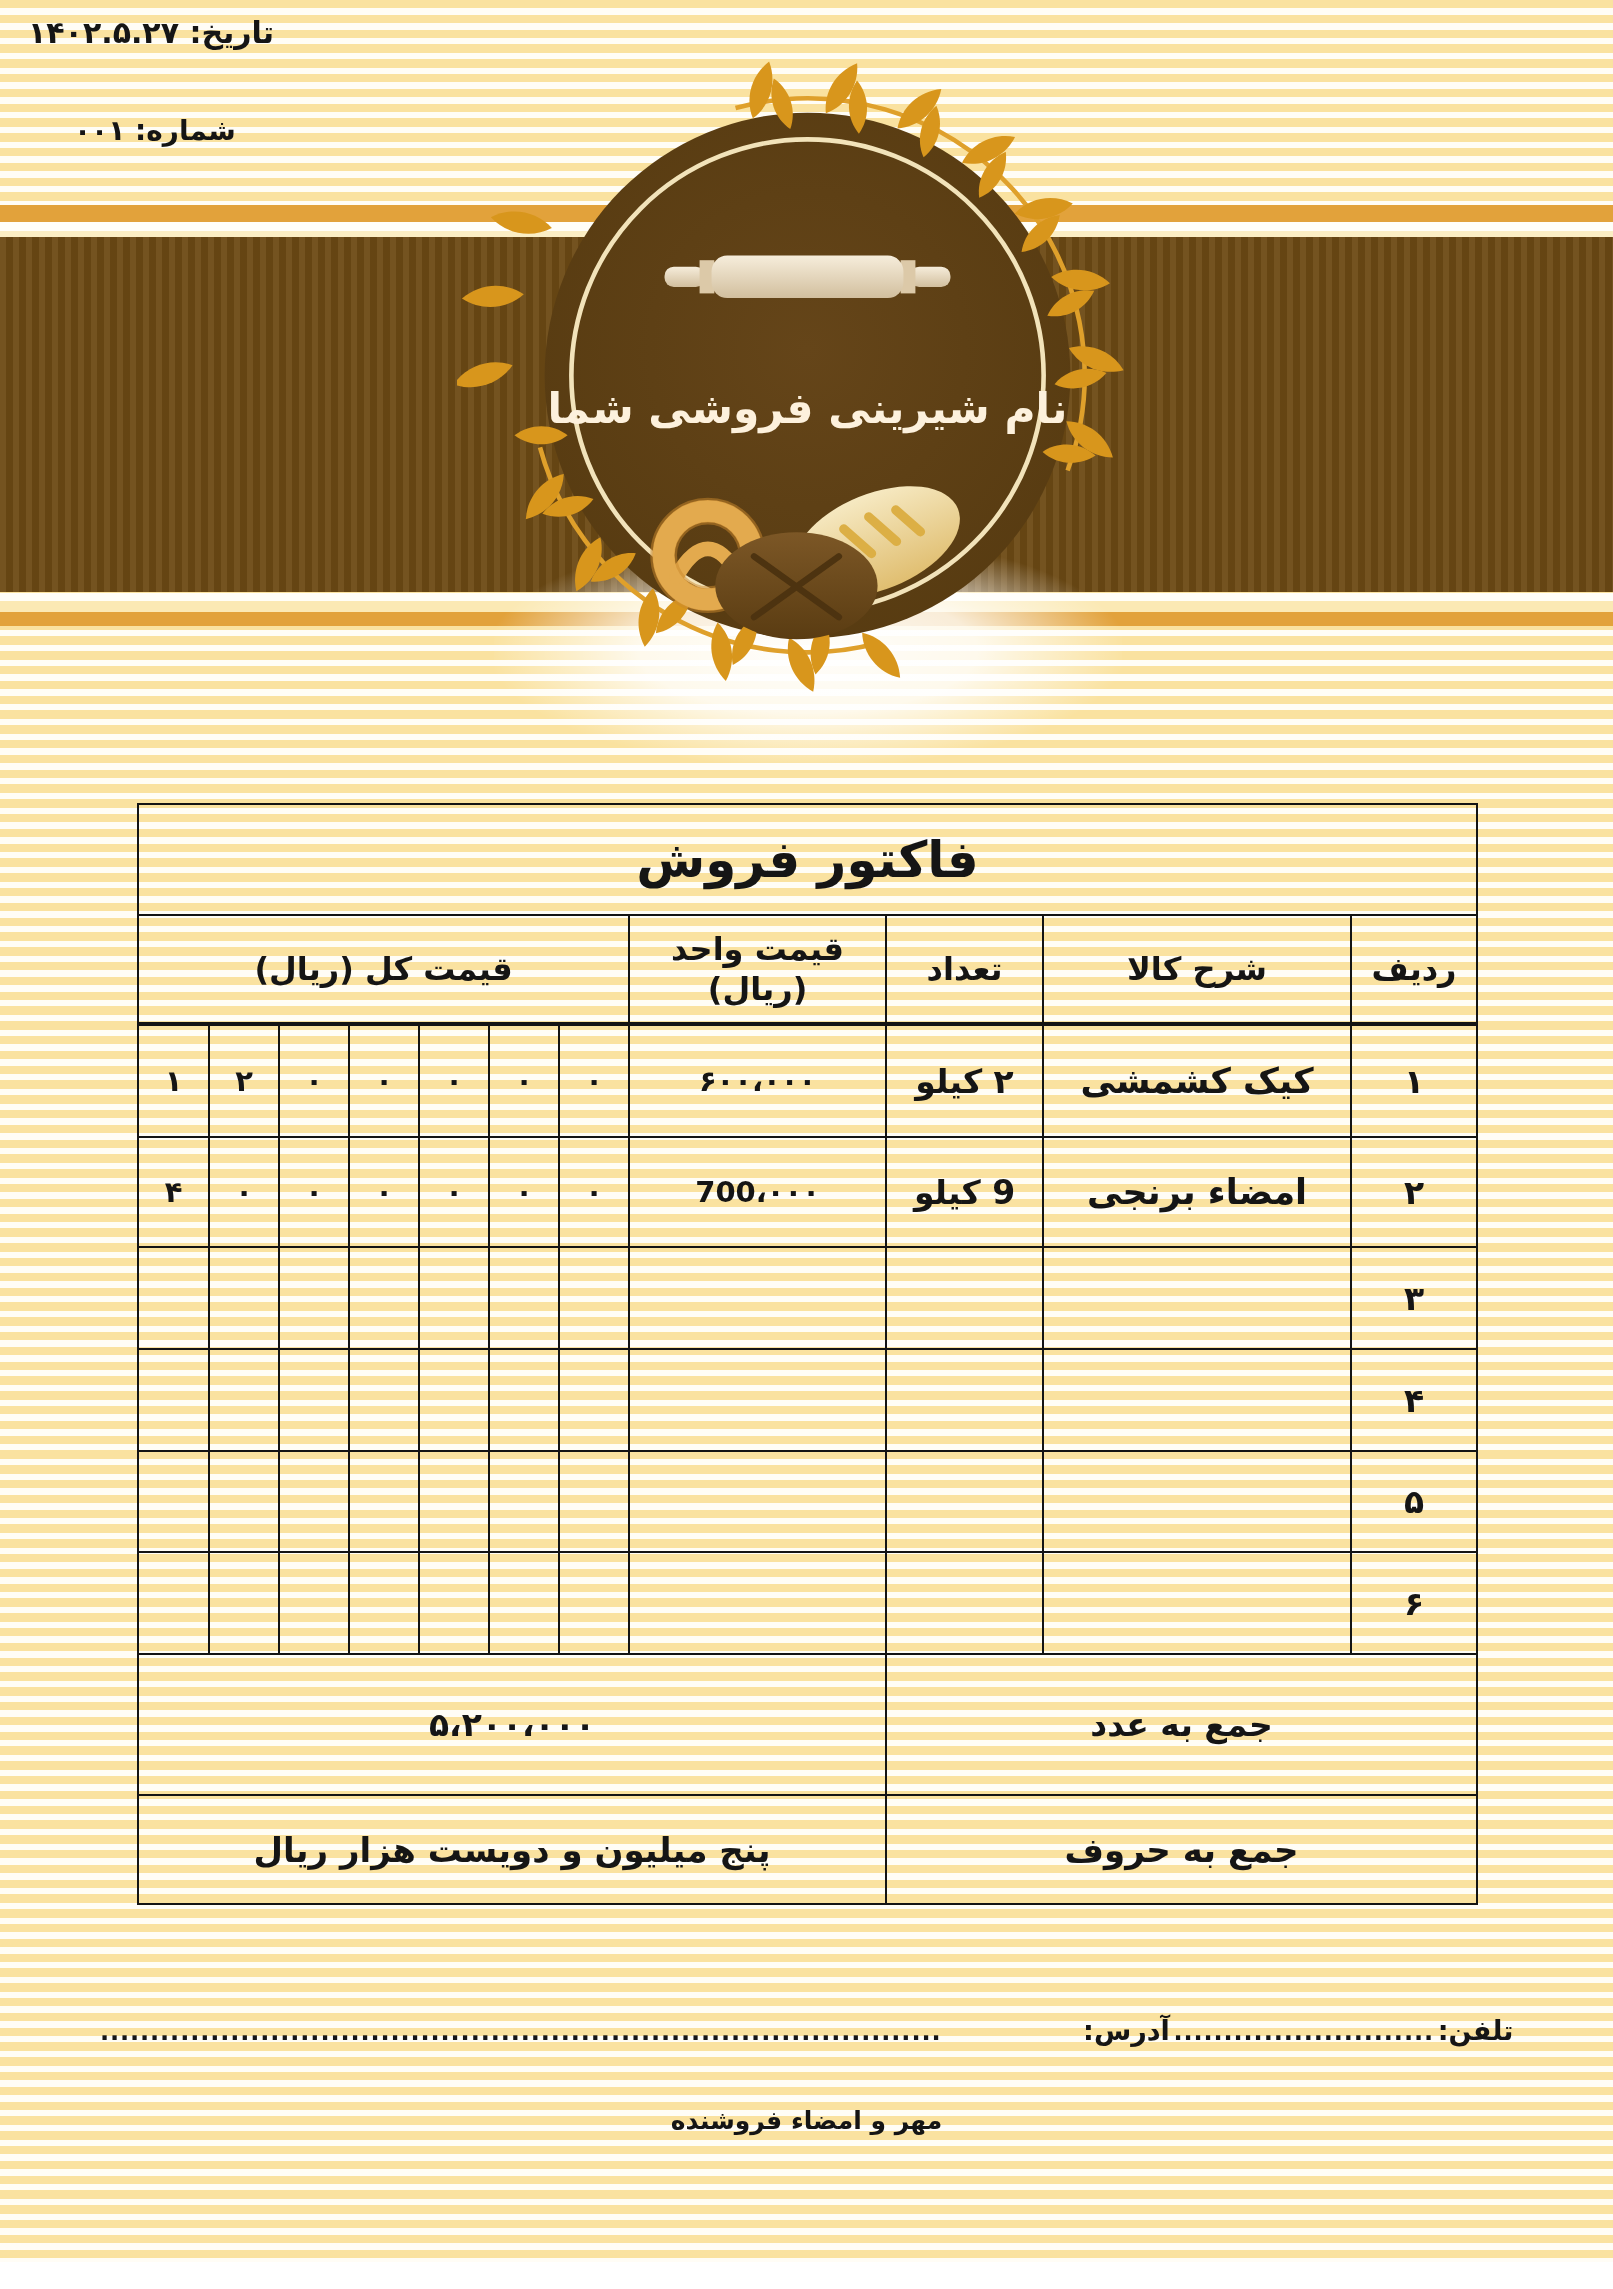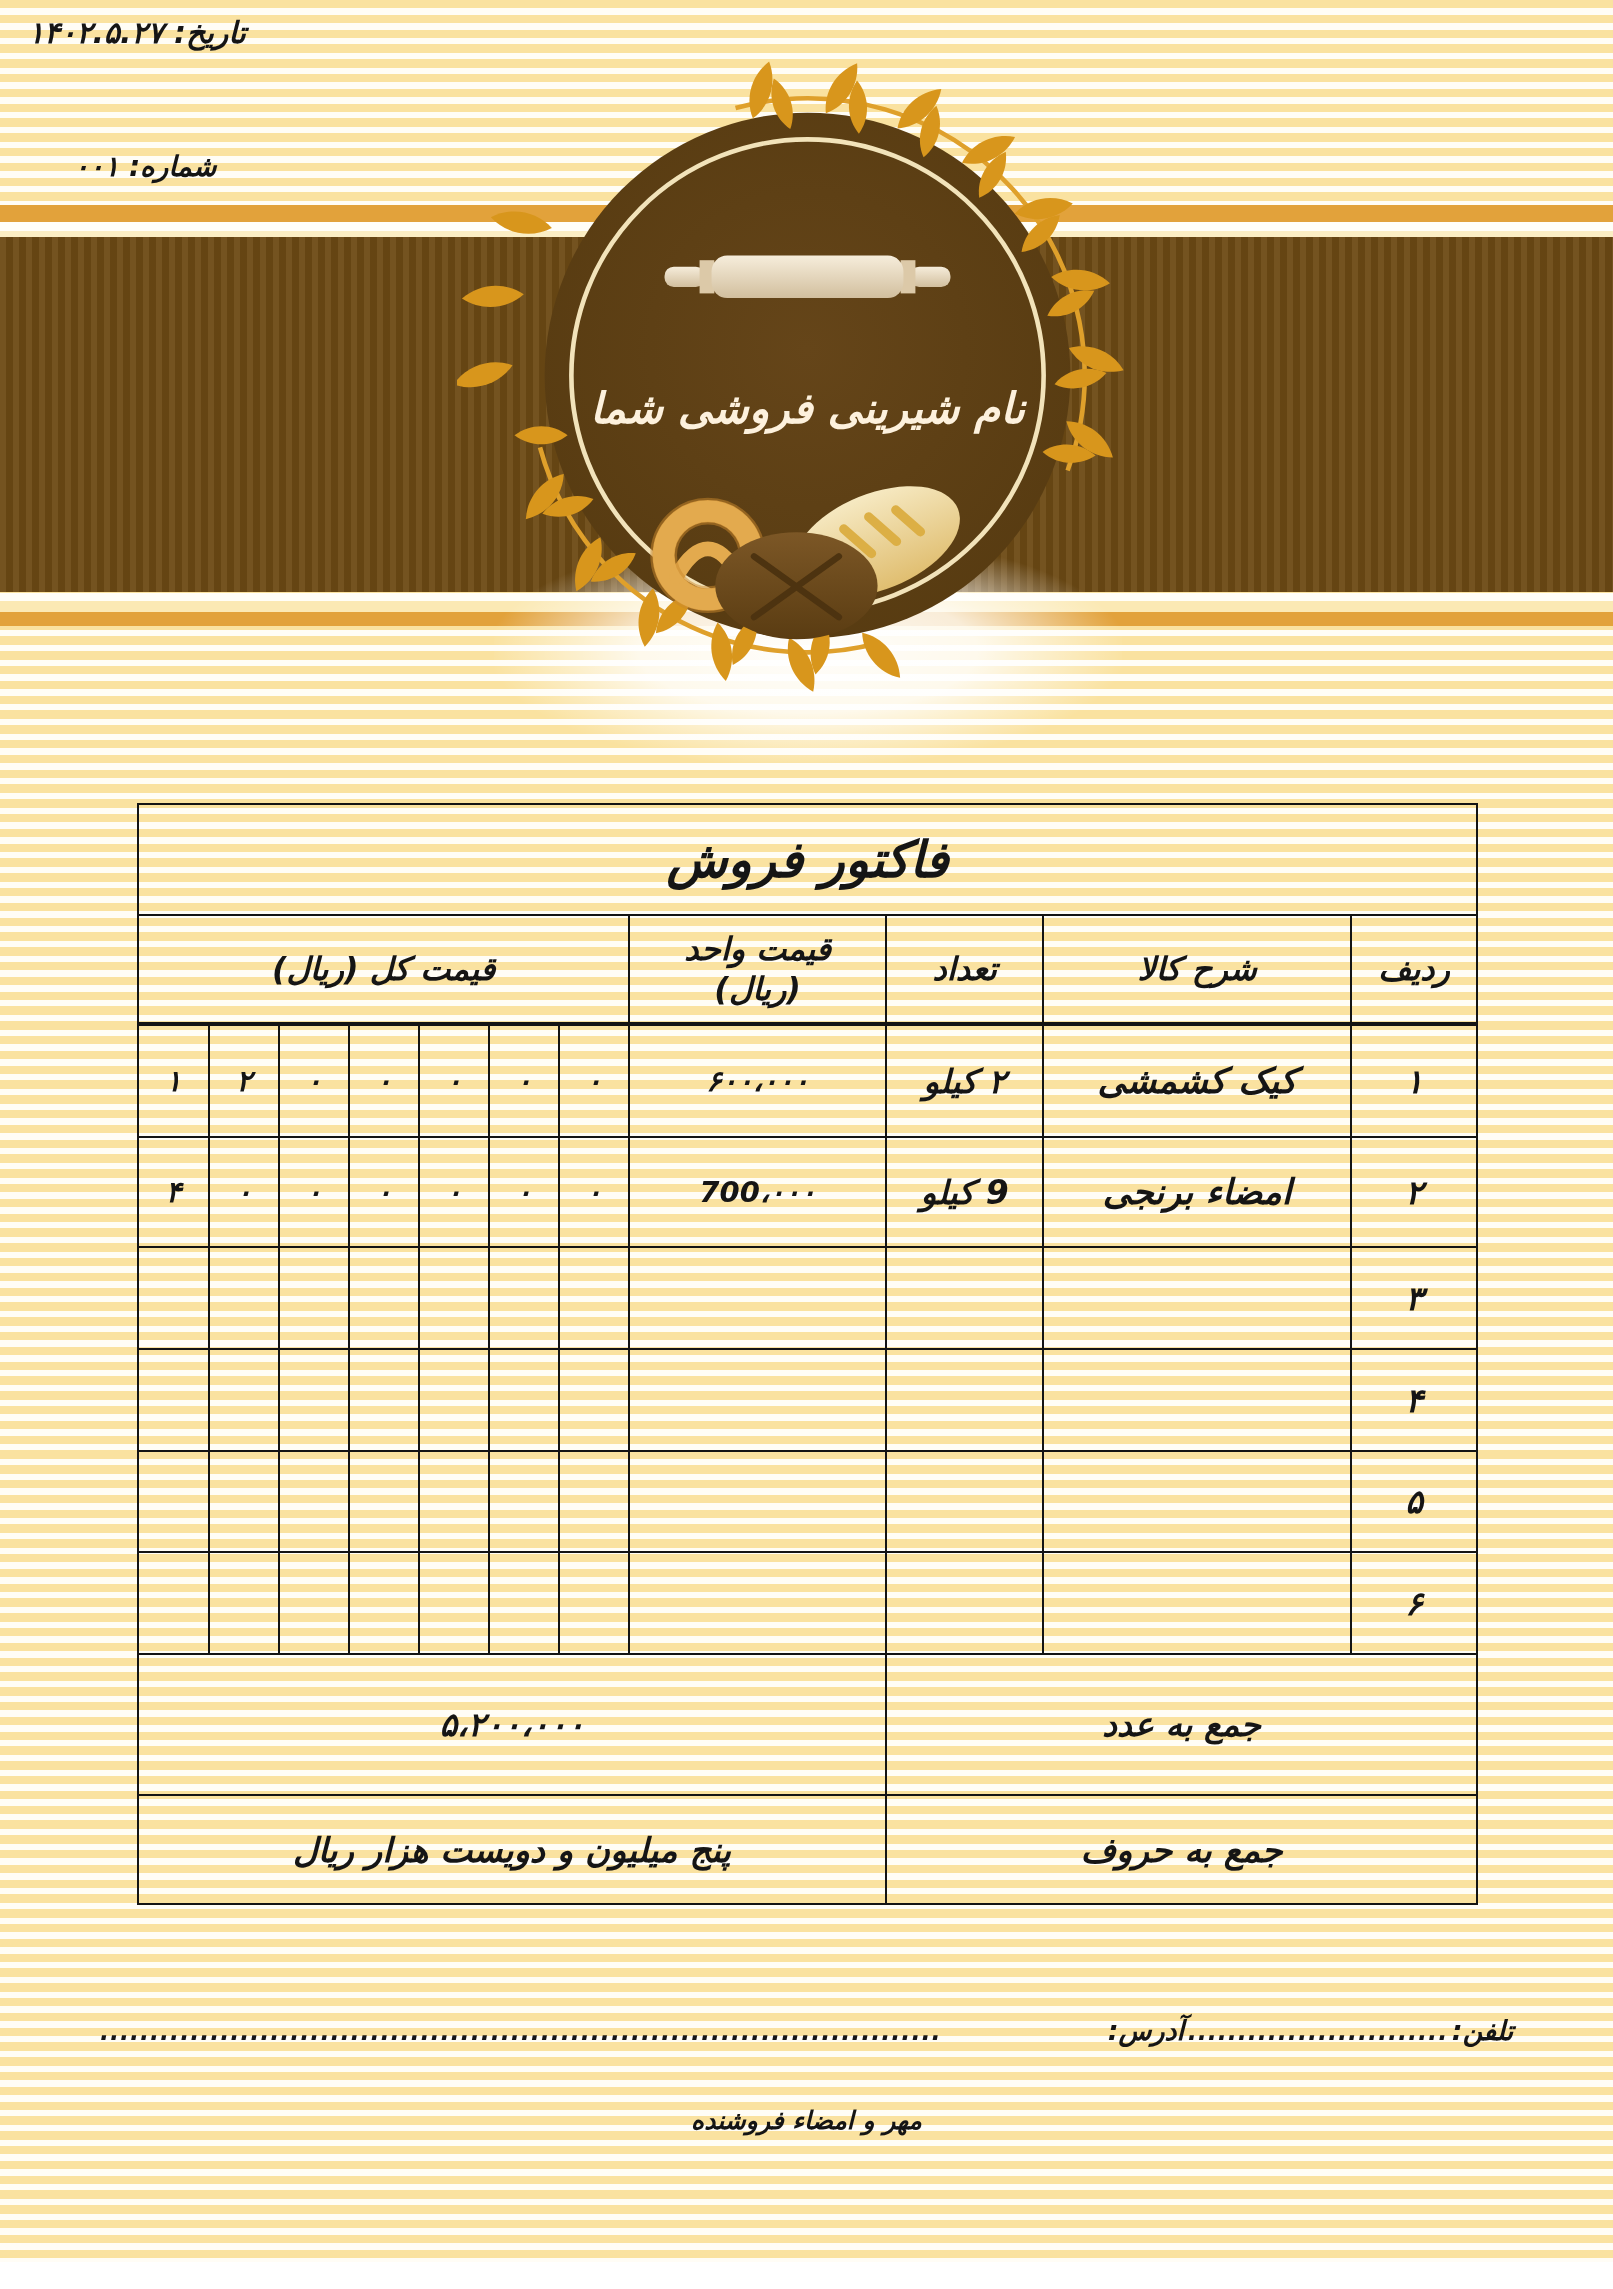--- a/index.html
+++ b/index.html
@@ -1,22 +1,22 @@
 <!DOCTYPE html>
 <html lang="fa" style="font-size:14.8px"><head>
 <meta charset="utf-8">
 <style>
   html,body{margin:0;padding:0;}
   body{font-family:"DejaVu Sans", sans-serif; color:#151515;}
   .page{position:relative;width:1613px;height:2262px;overflow:hidden;
-        background:repeating-linear-gradient(180deg,#fae2a0 0 8.3px,#fffdf6 8.3px 14.8px);font-style:italic;}
+        background:repeating-linear-gradient(180deg,#fae2a0 0 8.3px,#fffdf6 8.3px 14.8px);}
   .abs{position:absolute;}
   
   .date-text{left:28px;top:14.8px;font-size:30px;font-weight:700;direction:rtl;}
-  .serial-text{left:74px;top:114px;font-size:28px;font-weight:700;direction:rtl;margin-top:36px;}
+  .serial-text{left:74px;top:114px;font-size:28px;font-weight:700;direction:rtl;}
   
   .bar-orange-top{left:0;top:205px;width:100%;height:16.6px;background:#e2a23b;}
   .bar-white-top{left:0;top:222px;width:100%;height:9.2px;background:#fffef8;}
   .bar-pale-top{left:0;top:231px;width:100%;height:6.5px;background:#fbeec4;}
   .band-brown{left:0;top:237px;width:100%;height:355px;background:#6d4a14;}
   .band-brown:after{content:"";position:absolute;inset:0;
      background:repeating-linear-gradient(90deg,rgba(255,255,255,0.05) 0 6.5px,rgba(0,0,0,0.07) 6.5px 13px);}
   .bar-white-bot{left:0;top:593px;width:100%;height:8.3px;background:#fffef8;}
   .bar-pale-bot{left:0;top:601px;width:100%;height:11px;background:#fbe9b4;}
   .bar-orange-bot{left:0;top:612px;width:100%;height:14px;background:#e2a23b;}

